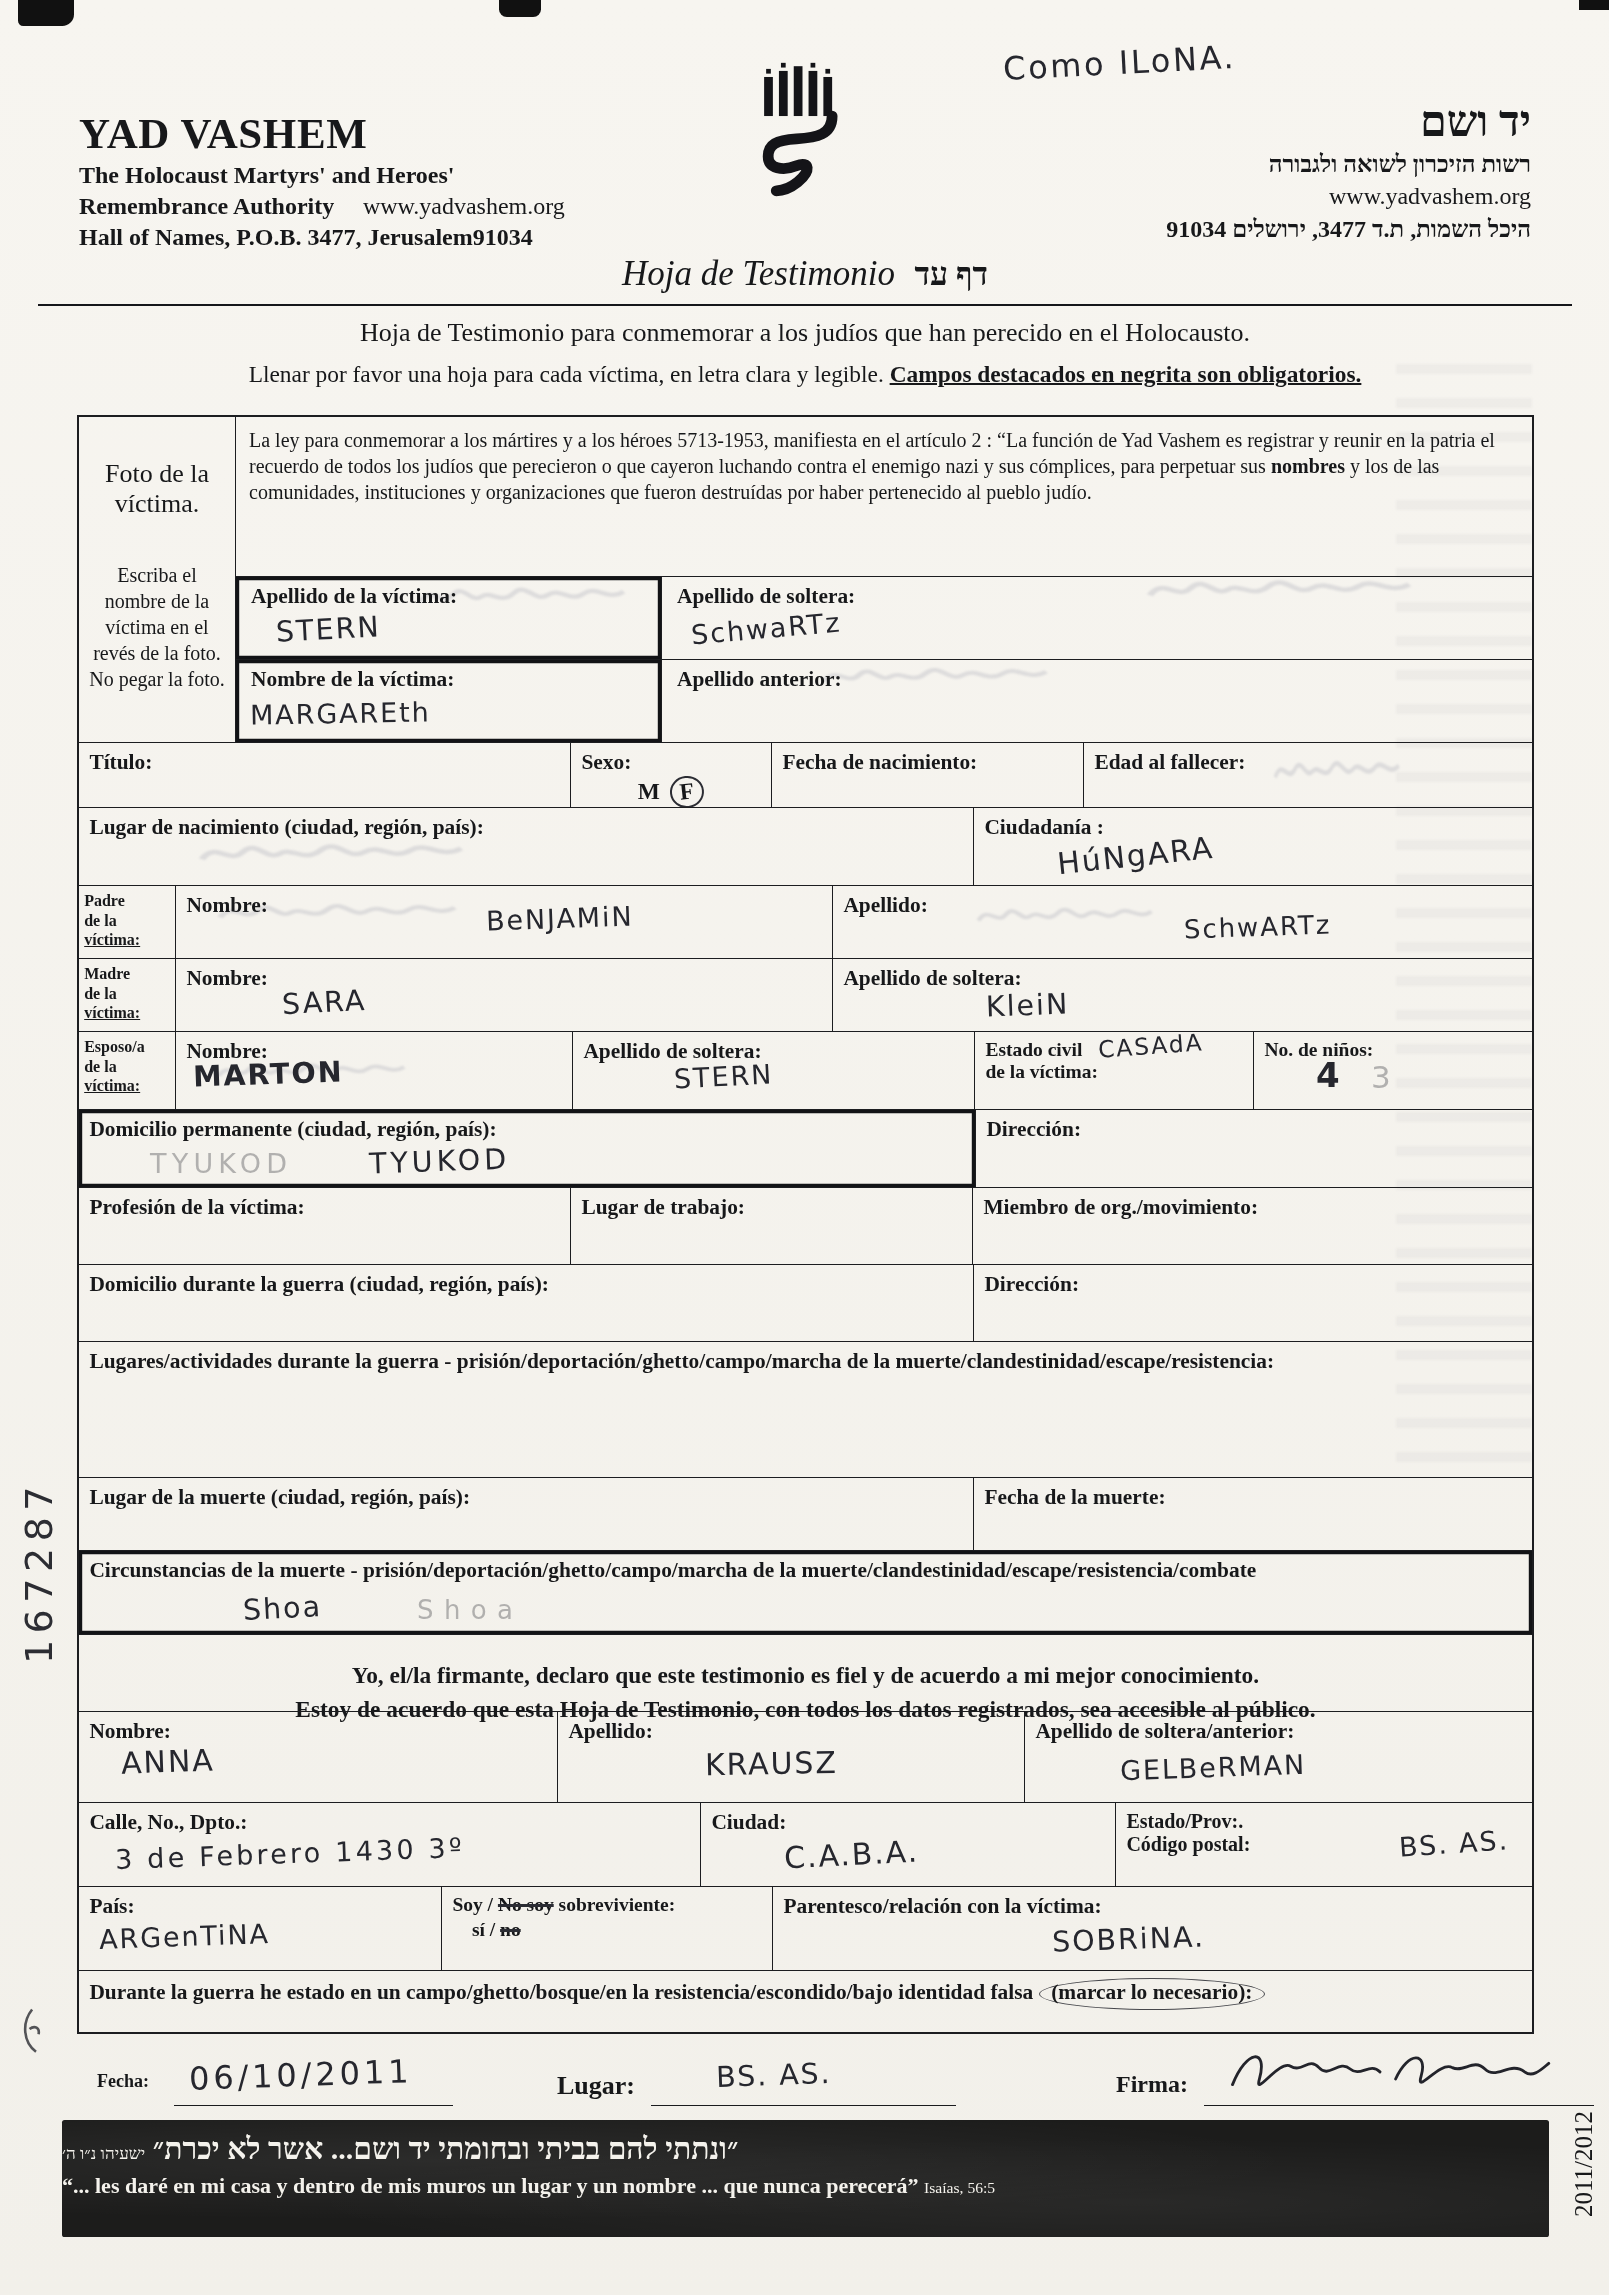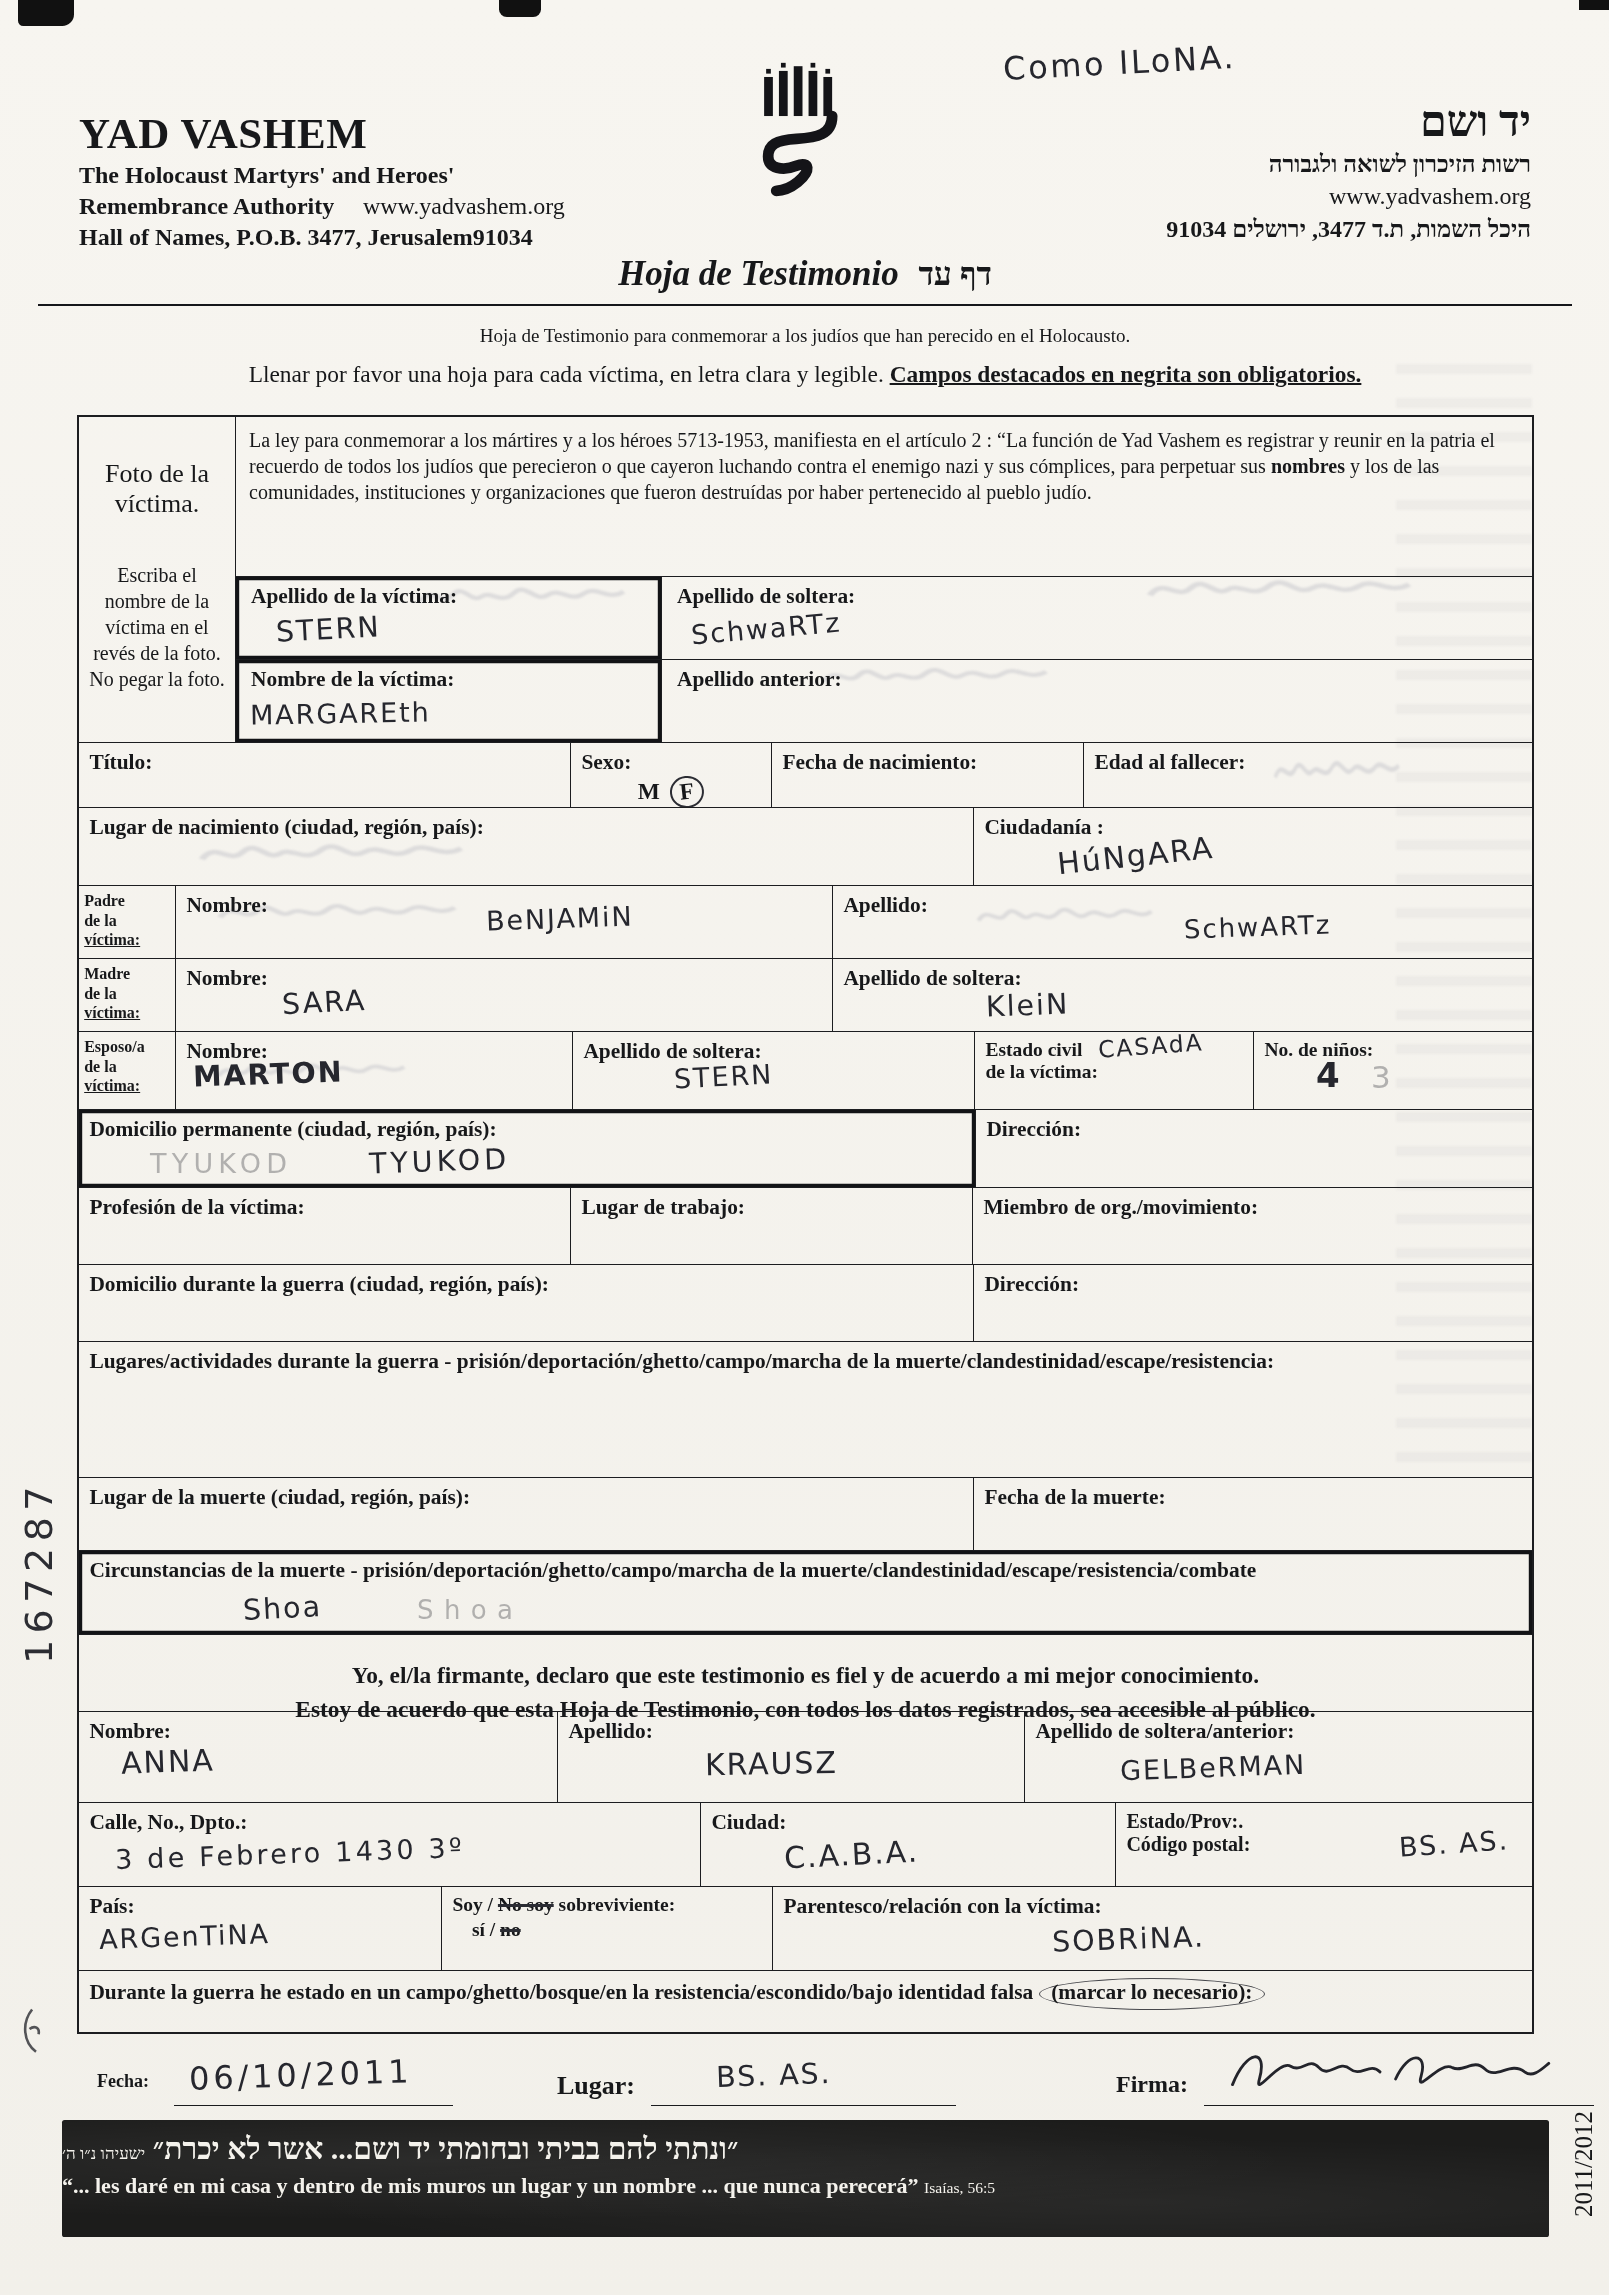--- a/index.html
+++ b/index.html
@@ -19,25 +19,25 @@
   .hdr-left .org { font-size:43px; font-weight:700; letter-spacing:0.6px; }
   .hdr-left .l { font-size:24px; font-weight:700; margin-top:3.9px; }
   .hdr-left .site { font-weight:400; margin-left:28.6px; }
   .hdr-right { position:absolute; right:79px; top:97px; text-align:right; direction:rtl; }
   .hdr-right .org { font-size:43px; font-weight:700; }
   .hdr-right .l { font-size:24px; font-weight:700; margin-top:5.2px; }
   .hdr-right .site { font-weight:400; }
   .top-note { position:absolute; left:1003px; top:44px; font-size:32px; transform:rotate(-3deg); letter-spacing:2.6px; }
 
   .title-row { position:absolute; left:0; top:254px; width:100%; text-align:center; }
-  .title-es { font-size:35px; font-weight:700; font-style:italic; }
+  .title-es { font-size:35px; font-weight:400; font-style:italic; }
   .title-he { font-size:32px; font-weight:700; margin-left:17px; }
   .title-hr { position:absolute; left:38px; right:38px; top:304px; border-top:2.6px solid #15161a; }
 
-  .intro1 { position:absolute; left:0; top:325px; width:100%; text-align:center; font-size:19px; }
+  .intro1 { position:absolute; left:0; top:318px; width:100%; text-align:center; font-size:26px; }
   .intro2 { position:absolute; left:0; top:361px; width:100%; text-align:center; font-size:23.4px; }
   .intro2 .ob { font-weight:700; text-decoration:underline; text-decoration-thickness:1.9px; }
 
   
   .tbl { position:absolute; left:77px; top:415px; width:1457px; border:2.6px solid #1c1d20; }
   .r { display:flex; border-top:1.9px solid #1c1d20; position:relative; }
   .r:first-child { border-top:none; }
   .c { position:relative; border-left:1.9px solid #1c1d20; padding:6.5px 10.4px; }
   .c:first-child { border-left:none; }
   .bb { box-shadow: inset 0 0 0 3.2px #121316; }

